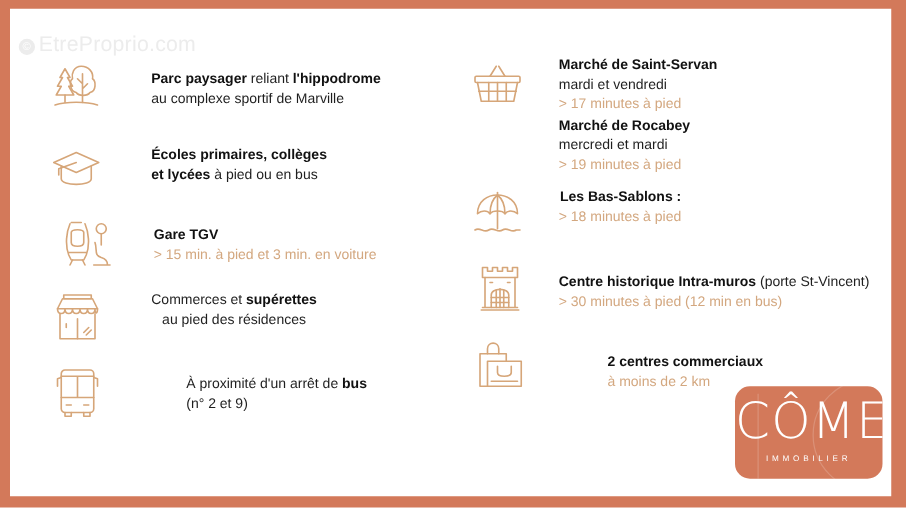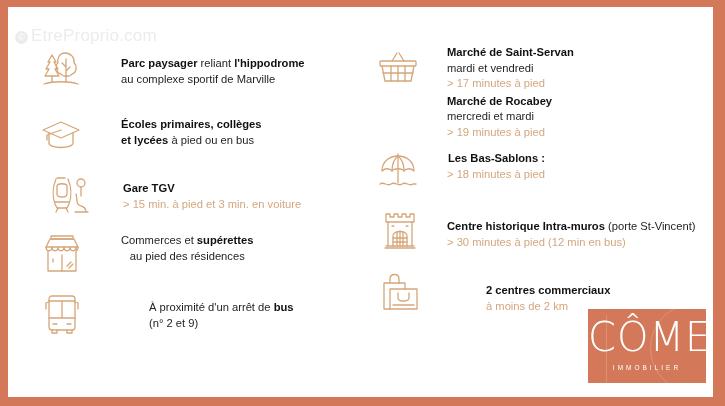--- a/index.html
+++ b/index.html
@@ -45,20 +45,21 @@
     white-space: nowrap;
   }
   .text b { font-weight: 700; color: #111; }
   .accent { color: #d3a77f; }
   .logo {
     position: absolute;
     left: 580px; top: 302px;
     width: 118px; height: 74px;
     background: #d3795a;
     overflow: hidden;
+    border-radius: 12px;
   }
   .logo .bigc {
     position: absolute;
     left: 62px; top: -6px;
     width: 90px; height: 90px;
     border: 1px solid rgba(255,255,255,0.18);
     border-radius: 50%;
   }
   .logo .vline {
     position: absolute; left: 18px; top: 6px;

